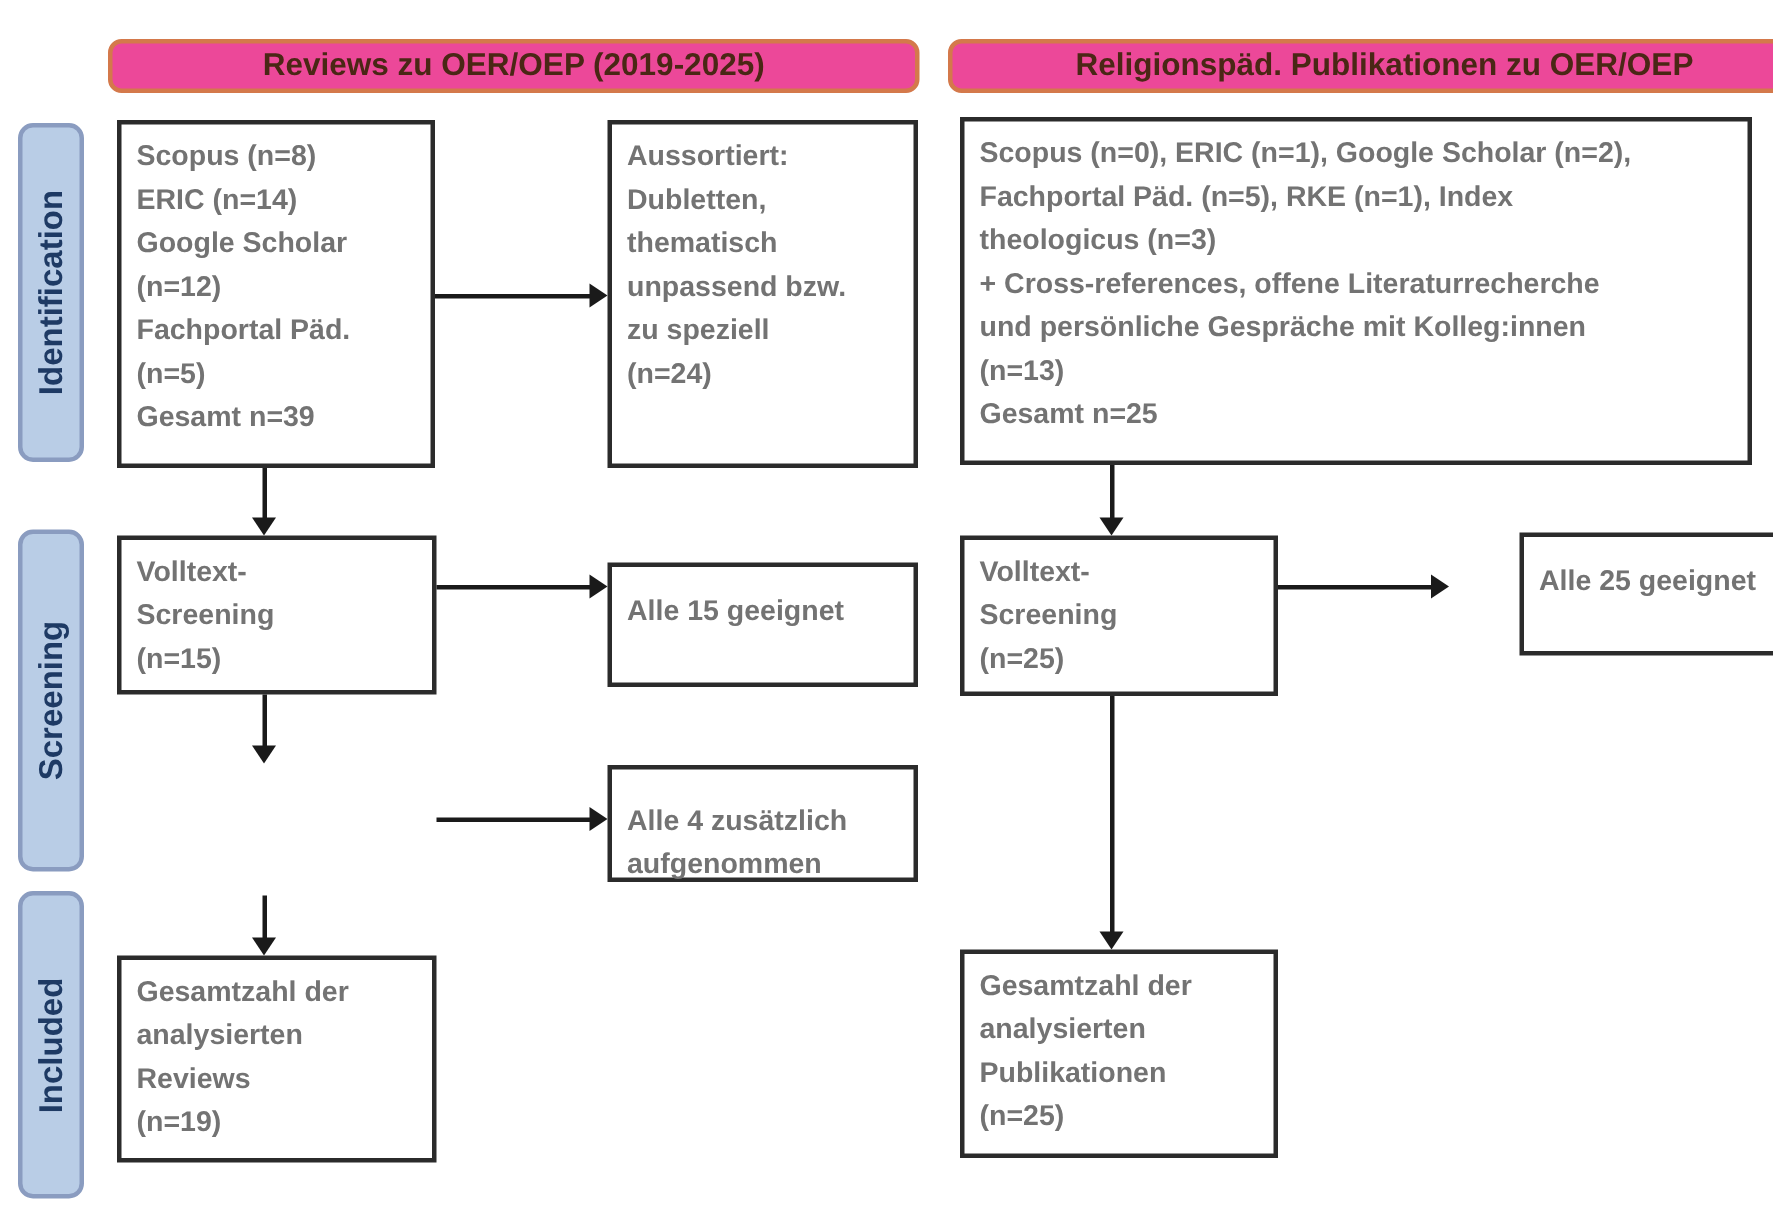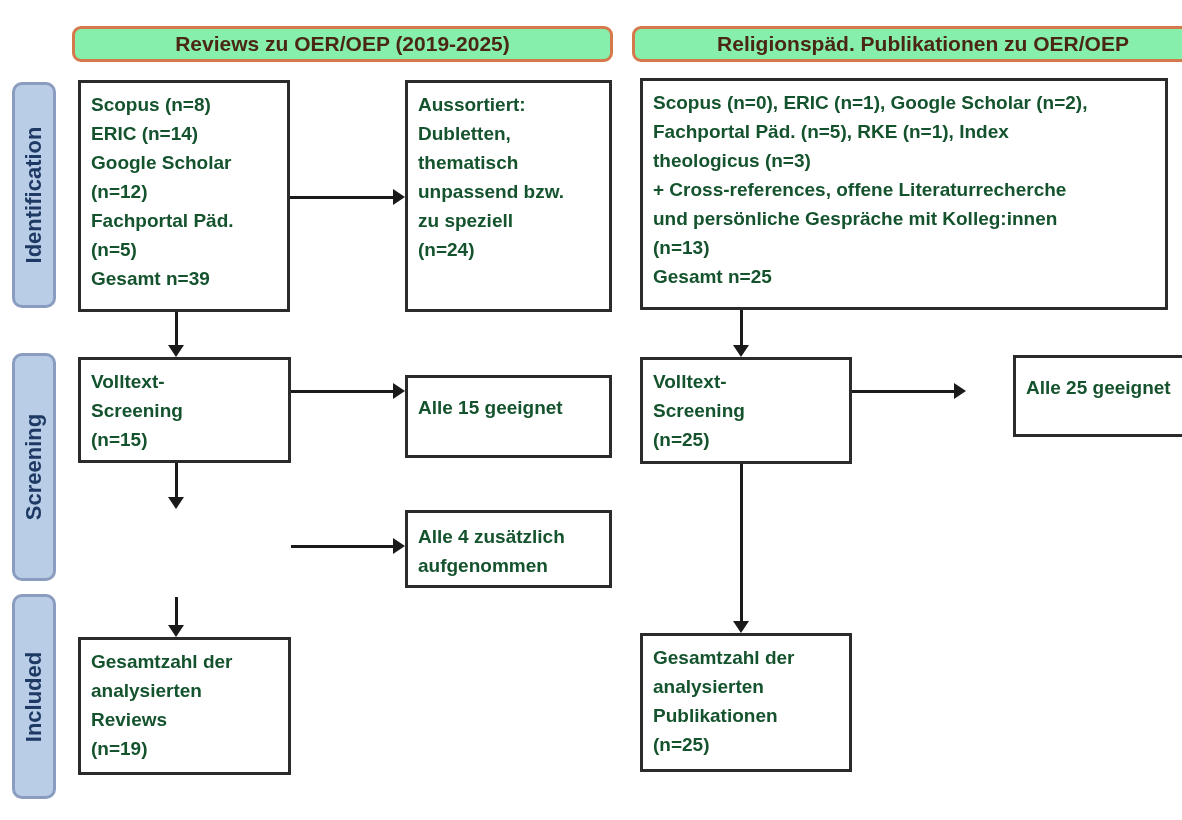--- a/index.html
+++ b/index.html
@@ -3,21 +3,21 @@
 <meta charset="utf-8">
 <style>
   html,body { margin:0; padding:0; background:#ffffff; }
   #canvas {
     position:relative; width:1182px; height:820px; background:#ffffff;
     font-family:"Liberation Sans", sans-serif; overflow:hidden;
   }
   
   .hdr {
     position:absolute; display:flex; align-items:center; justify-content:center;
-    background:#86efac; border:3px solid #D4794B; border-radius:9px;
+    background:#ec4899; border:3px solid #D4794B; border-radius:9px;
     color:#4A2715; font-weight:bold; font-size:21px; box-sizing:border-box;text-align:center;
   }
   #hdr-left  { left:72px;  top:26px; width:541px; height:36px; }
   #hdr-right { left:632px; top:26px; width:582px; height:36px; }
 
   
   .stage {
     position:absolute; display:flex; align-items:center; justify-content:center;
     background:#B9CDE6; border:3px solid #8A9CC0; border-radius:10px;
     box-sizing:border-box;
@@ -27,30 +27,30 @@
     color:#1E3A64; font-weight:bold; font-size:22px;
   }
   #stage-ident  { left:12px; top:82px;  width:44px; height:226px; }
   #stage-screen { left:12px; top:353px; width:44px; height:228px; }
   #stage-incl   { left:12px; top:594px; width:44px; height:205px; }
 
   
   .wbox {
     position:absolute; background:#ffffff; border:3px solid #2B2B2B;
     box-sizing:border-box; padding:7px 10px;
-    color:#14532d; font-weight:bold; font-size:19px; line-height:29px;
+    color:#737373; font-weight:bold; font-size:19px; line-height:29px;
     white-space:pre-line;
   }
   #box-sources-l  { left:78px;  top:80px;  width:212px; height:232px; }
   #box-excluded   { left:405px; top:80px;  width:207px; height:232px; }
   #box-sources-r  { left:640px; top:78px;  width:528px; height:232px; }
   #box-fulltext-l { left:78px;  top:357px; width:213px; height:106px; }
   #box-alle15     { left:405px; top:375px; width:207px; height:83px;  padding-top:15px; }
   #box-crossref   { left:78px;  top:509px; width:213px; height:88px;  padding-top:10px; }
-  #box-alle4      { left:405px; top:510px; width:207px; height:78px;  padding-top:9px; }
+  #box-alle4      { left:405px; top:510px; width:207px; height:78px;  padding-top:20px; }
   #box-total-l    { left:78px;  top:637px; width:213px; height:138px; }
   #box-fulltext-r { left:640px; top:357px; width:212px; height:107px; }
   #box-alle25     { left:966px; top:355px; width:202px; height:82px;  padding-top:15px;margin-left:47px; }
   #box-total-r    { left:640px; top:633px; width:212px; height:139px; }
 
   
   .arrow { position:absolute; }
   .arrow .shaft { position:absolute; background:#1A1A1A; }
   .arrow .head  { position:absolute; width:0; height:0; }
   .arrow-h .shaft { left:0; right:11px; top:8px; height:3px; }

